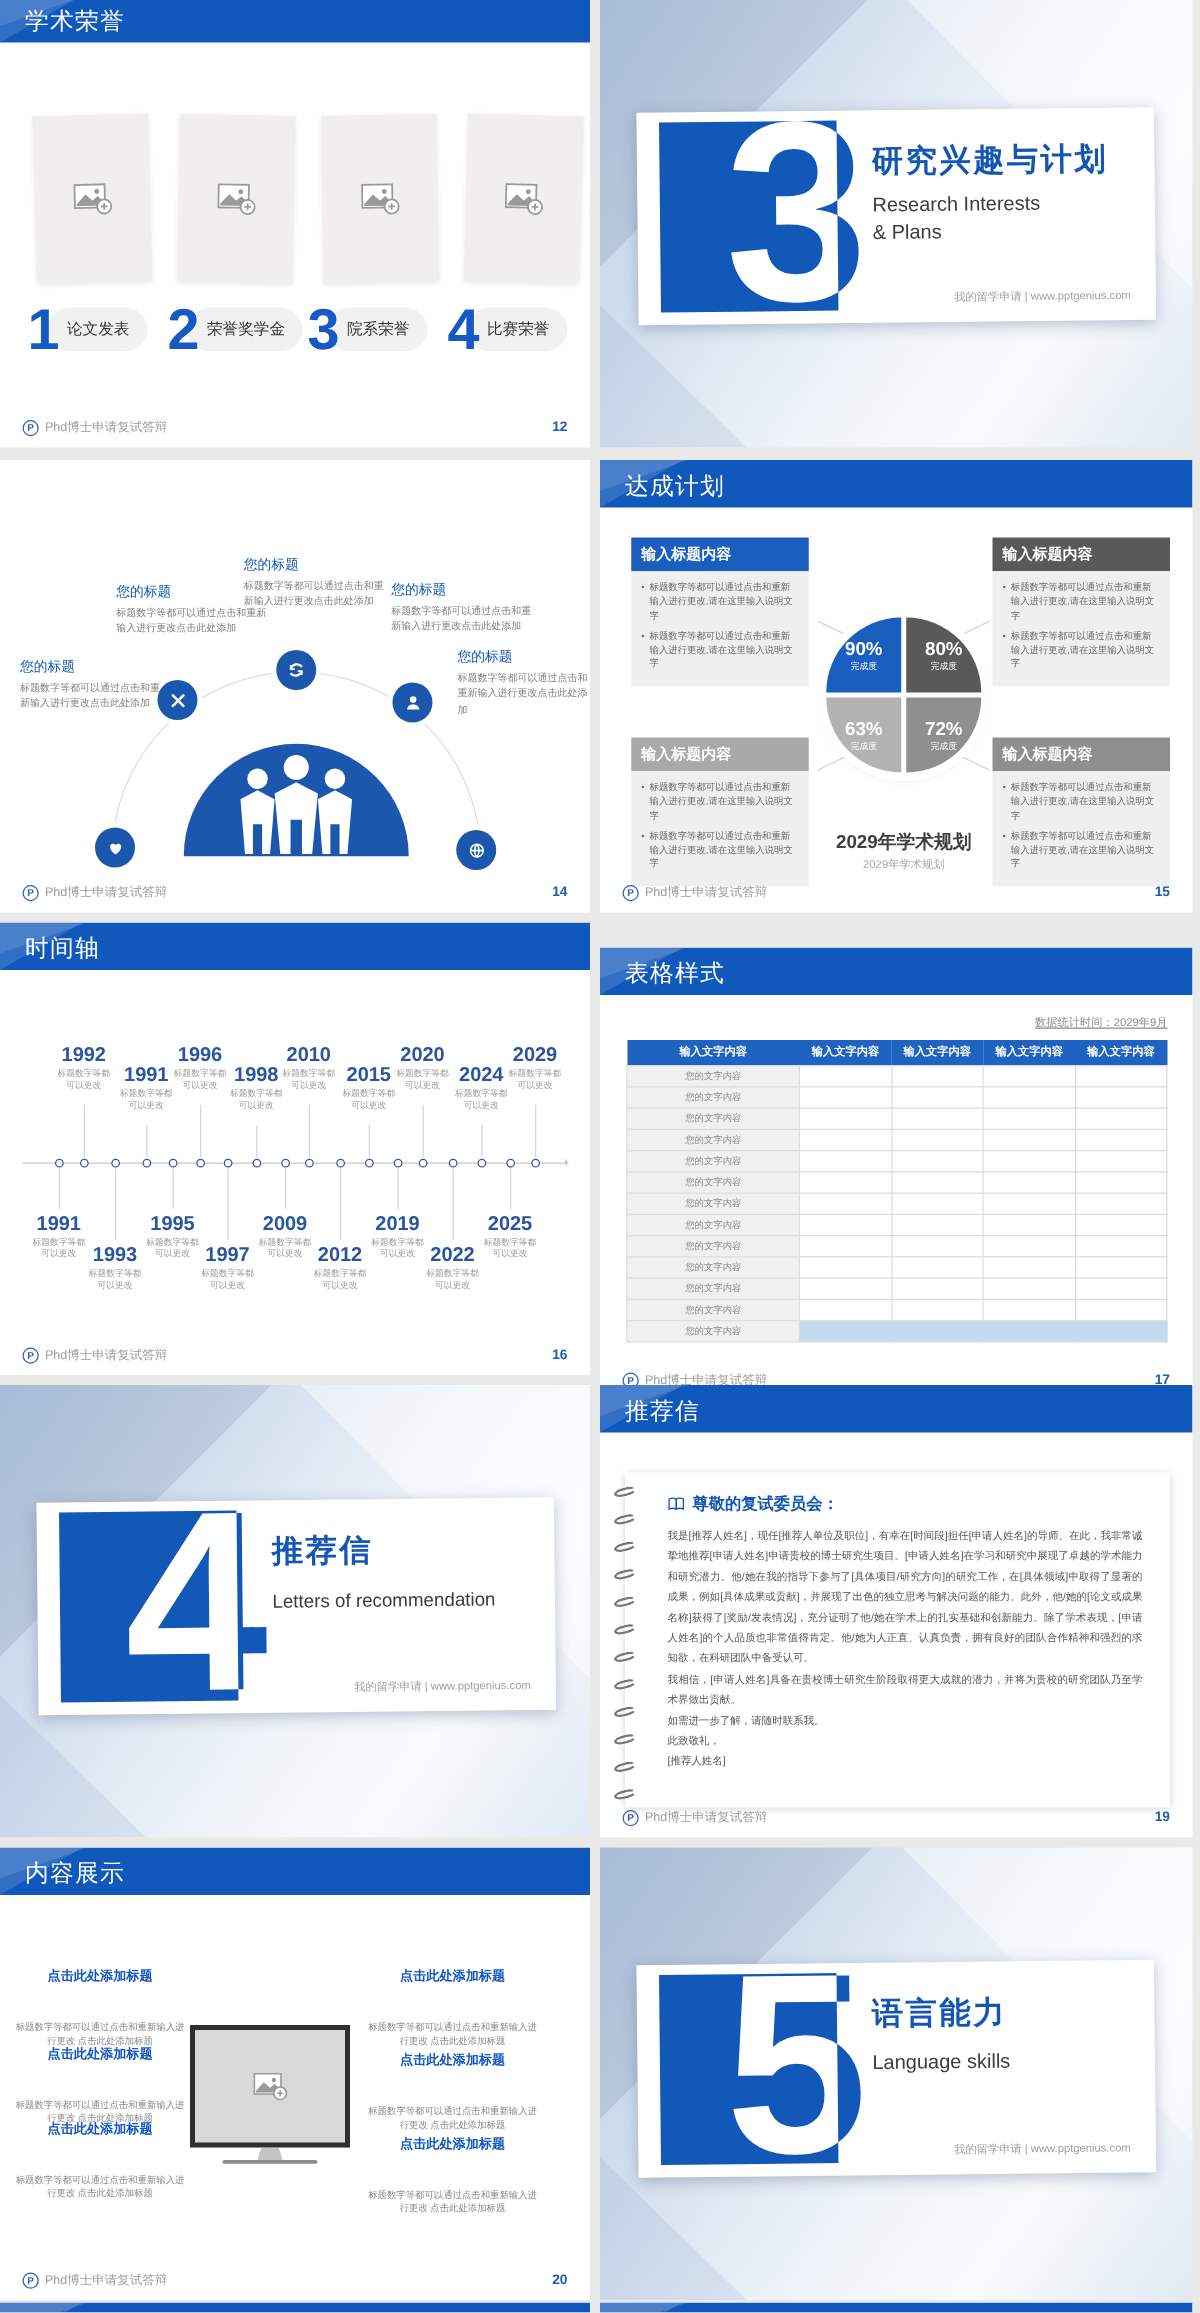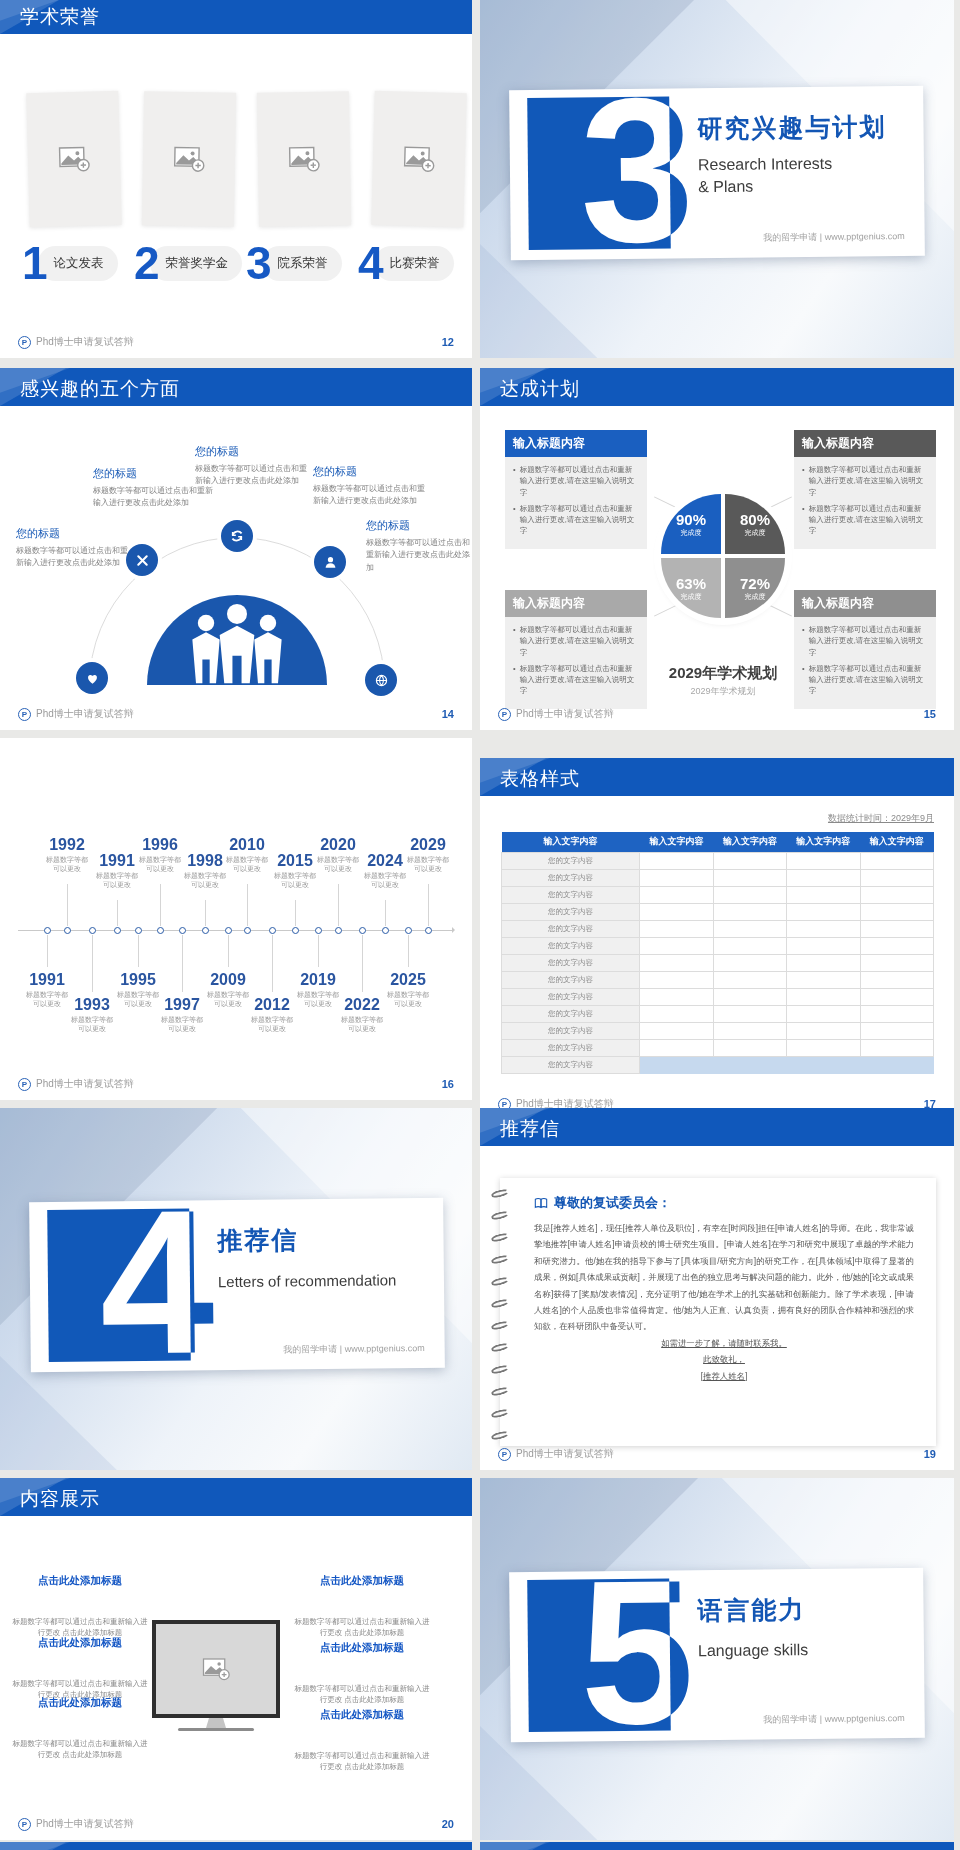--- a/index.html
+++ b/index.html
@@ -106,21 +106,21 @@
   table.ppt td.hl { background:#c6d9ee; border-color:#c6d9ee; }
 
   
   .letter { position:absolute; left:20px; top:70px; width:436px; height:268px; background:#fff;
     box-shadow:0 1px 6px rgba(0,0,0,.18); padding:16px 22px 10px 34px; }
   .coil { position:absolute; left:-9px; width:18px; height:7px; border:2px solid #777;
     border-radius:50%; border-right-color:transparent; transform:rotate(-14deg); }
   .salut { display:flex; align-items:center; gap:6px; font-size:13px; font-weight:700;
     color:#1356b4; margin-bottom:8px; }
   .letter p { font-size:8.4px; color:#555; line-height:1.95; text-align:justify; }
-  .letter p.short { text-align:center;text-decoration:underline; }
+  .letter p.short { text-align:left; }
 
   
   .citem { position:absolute; width:140px; text-align:center; }
   .citem h4 { font-size:10.5px; font-weight:700; color:#1356c4; margin-bottom:3px; }
   .citem p { font-size:7.5px; color:#8a8a8a; line-height:1.5;margin-top:28px; }
   .tv { position:absolute; left:152px; top:142px; width:128px; height:98px; background:#d8d8d8;
     border:4px solid #2f2f2f; display:flex; align-items:center; justify-content:center; }
   .tvneck { position:absolute; left:206px; top:240px; width:20px; height:10px; background:#c4c4c4;
     clip-path:polygon(15% 0,85% 0,100% 100%,0 100%); }
   .tvbase { position:absolute; left:178px; top:250px; width:76px; height:3px; background:#8b8b8b;
@@ -212,23 +212,20 @@
       <div class="stitle">研究兴趣与计划</div>
       <div class="ssub">
         <div>Research Interests</div>
         <div>&amp; Plans</div>
       </div>
       <div class="sbrand">我的留学申请 | www.pptgenius.com</div>
     </div>
   </div>
 
   <div class="slide col-l" style="top:368px">
-    <div class="bar">
-      <h2>感兴趣的五个方面</h2>
-    </div>
     <div id="aspects-body">
       <div class="arcclip">
           <div class="arc"></div>
         </div>
       <div class="badge" style="left:126px;top:176px">
         <svg width="15" height="15" viewBox="0 0 16 16">
             <path d="M3.5 12.5 L12.5 3.5 M3.5 3.5 L12.5 12.5" stroke="#fff" stroke-width="2.2" stroke-linecap="round"></path>
           </svg>
       </div>
       <div class="badge" style="left:221px;top:152px">
@@ -359,20 +356,23 @@
     <div class="sfooter">
       <span class="fl">
           <span class="bicon">P</span>
         <span>Phd博士申请复试答辩</span>
         </span>
       <span class="pgno">15</span>
     </div>
   </div>
 
   <div class="slide col-l" style="top:738px">
+    <div class="bar">
+      <h2>时间轴</h2>
+    </div>
     <div id="tl-body">
       <div class="axis"></div>
     <div class="yr" style="left:28px;top:98px">
           <div class="y">1992</div>
           <div class="cap">
             <div>标题数字等都</div>
             <div>可以更改</div>
           </div>
         </div>
         <div class="tstem" style="left:67px;top:146px;height:42px"></div>
@@ -691,20 +691,21 @@
     </div>
     <div class="letter" id="letter-card">
       <div class="salut">
         <svg width="14" height="12" viewBox="0 0 16 13" fill="none" stroke="#1356b4" stroke-width="1.2">
           <path d="M1.5 2.2 C3.7 1 5.8 1 8 2.2 V11.5 C5.8 10.3 3.7 10.3 1.5 11.5 Z"></path>
           <path d="M8 2.2 C10.2 1 12.3 1 14.5 2.2 V11.5 C12.3 10.3 10.2 10.3 8 11.5 Z"></path>
           </svg>
         <span>尊敬的复试委员会：</span>
       </div>
       <p>我是[推荐人姓名]，现任[推荐人单位及职位]，有幸在[时间段]担任[申请人姓名]的导师。在此，我非常诚挚地推荐[申请人姓名]申请贵校的博士研究生项目。[申请人姓名]在学习和研究中展现了卓越的学术能力和研究潜力。他/她在我的指导下参与了[具体项目/研究方向]的研究工作，在[具体领域]中取得了显著的成果，例如[具体成果或贡献]，并展现了出色的独立思考与解决问题的能力。此外，他/她的[论文或成果名称]获得了[奖励/发表情况]，充分证明了他/她在学术上的扎实基础和创新能力。除了学术表现，[申请人姓名]的个人品质也非常值得肯定。他/她为人正直、认真负责，拥有良好的团队合作精神和强烈的求知欲，在科研团队中备受认可。</p>
+      <p>我相信，[申请人姓名]具备在贵校博士研究生阶段取得更大成就的潜力，并将为贵校的研究团队乃至学术界做出贡献。</p>
       <p class="short">如需进一步了解，请随时联系我。</p>
       <p class="short">此致敬礼，</p>
       <p class="short">[推荐人姓名]</p>
     <div class="coil" style="top:12px"></div>
         <div class="coil" style="top:34px"></div>
         <div class="coil" style="top:56px"></div>
         <div class="coil" style="top:78px"></div>
         <div class="coil" style="top:100px"></div>
         <div class="coil" style="top:122px"></div>
         <div class="coil" style="top:144px"></div>

